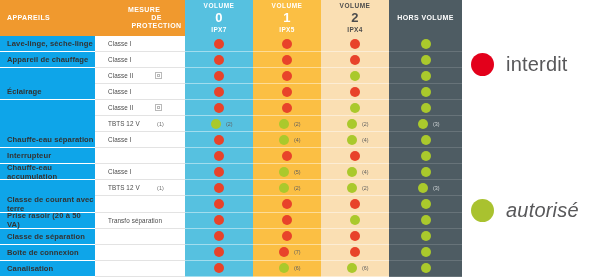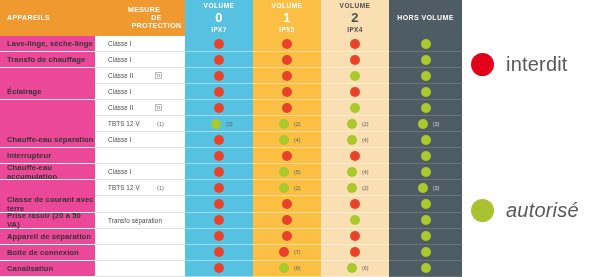--- a/index.html
+++ b/index.html
@@ -44,21 +44,21 @@
   .hdr-vol .vname { font-size: 6.5px; letter-spacing:.5px; }
   .hdr-vol .vnum  { font-size: 13px; font-weight: bold; line-height: 1.1; margin:1px 0; }
   .hdr-vol .vip   { font-size: 6.5px; letter-spacing:.3px; }
   .hdr-mesure .l1, .hdr-mesure .l2 { display:block; }
 
   
   .body { width: 463px; }
   .row { display: flex; height: 16.06px; width: 463px; }
 
   .c-app {
-    width: 95px; background: #ec4899;
+    width: 95px; background: #0ea5e9;
     display: flex; align-items: center;
     padding-left: 7px;
     font-size: 7.6px; font-weight: bold; color: #333333;
     border-bottom: 1px solid #ffffff;
     letter-spacing: .1px;
   }
 
   .c-mes {
     width: 90px; background: #ffffff;
     display: flex; align-items: center;
@@ -164,21 +164,21 @@
           </div>
           <div class="c-v c-v2">
             <span class="dot red"></span>
           </div>
           <div class="c-hv">
             <span class="dot green"></span>
           </div>
         </div>
         <div class="row">
           <div class="c-app">
-            <span>Transfo de chauffage</span>
+            <span>Appareil de chauffage</span>
           </div>
           <div class="c-mes">
             <span>Classe I</span>
           </div>
           <div class="c-v c-v0">
             <span class="dot red"></span>
           </div>
           <div class="c-v c-v1">
             <span class="dot red"></span>
           </div>
@@ -403,21 +403,21 @@
           </div>
           <div class="c-v c-v2">
             <span class="dot green"></span>
           </div>
           <div class="c-hv">
             <span class="dot green"></span>
           </div>
         </div>
         <div class="row">
           <div class="c-app">
-            <span>Appareil de séparation</span>
+            <span>Classe de séparation</span>
           </div>
           <div class="c-mes">
             <span></span>
           </div>
           <div class="c-v c-v0">
             <span class="dot red"></span>
           </div>
           <div class="c-v c-v1">
             <span class="dot red"></span>
           </div>

